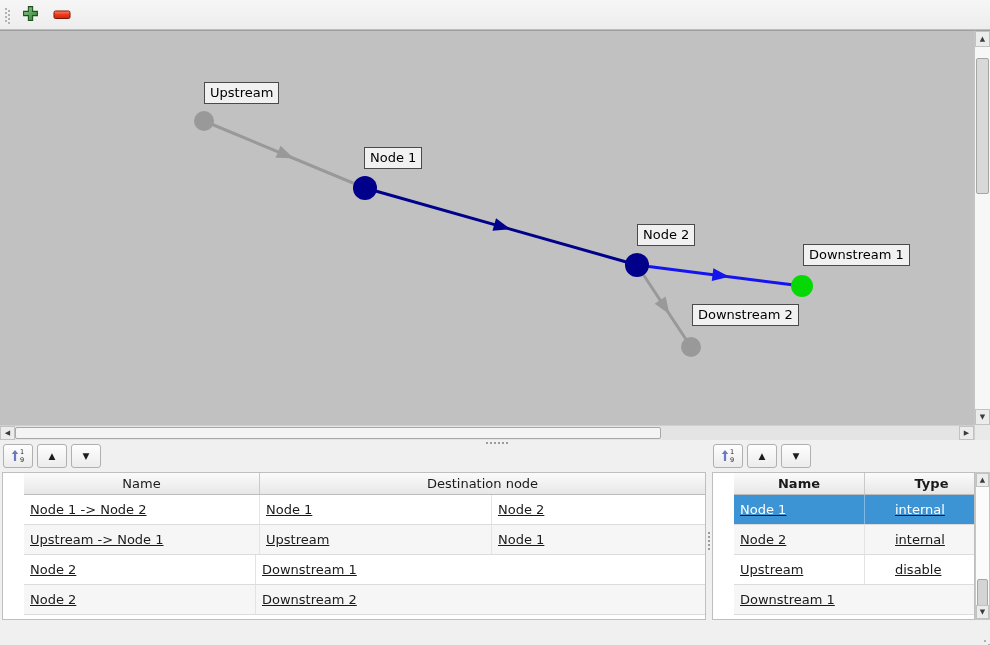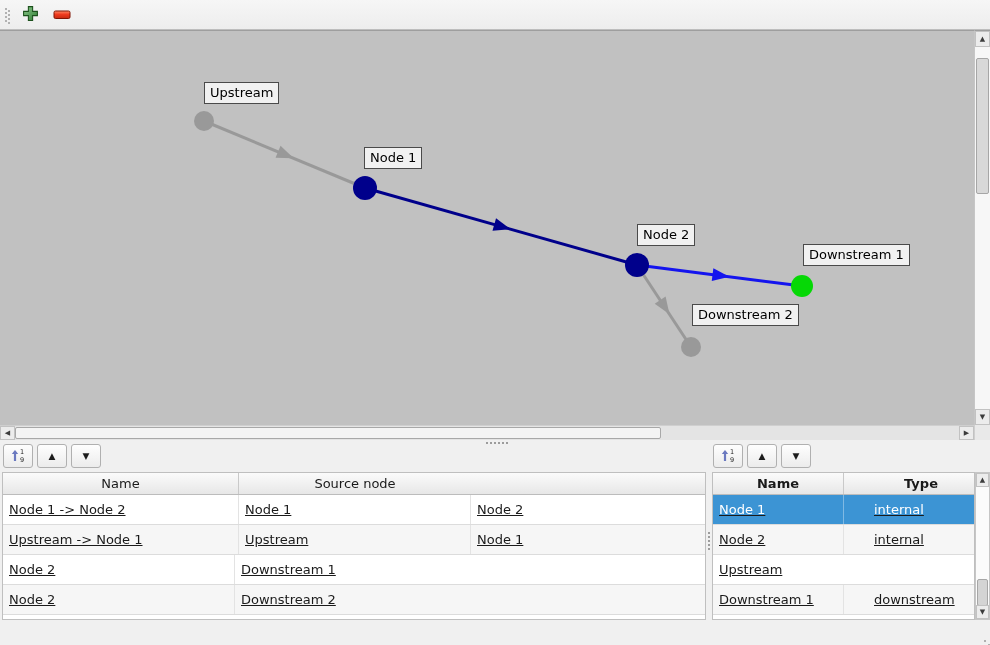--- a/index.html
+++ b/index.html
@@ -46,21 +46,21 @@
 
   
   .panel-toolbar { position:absolute; top:444px; display:flex; gap:4px; }
   .panel-toolbar.left { left:3px; }
   .panel-toolbar.right { left:713px; }
   .p-btn { width:30px; height:24px; border:1px solid #b0b0b0; border-radius:3px;
     background:linear-gradient(#fefefe,#ececec); display:flex; align-items:center; justify-content:center;
     font-size:9px; color:#1c1c1c; cursor:pointer; }
 
   
-  .tbl { position:absolute; top:472px; height:148px; background:#fff; border:1px solid #bfbfbf; overflow:hidden; }
+  .tbl { position:absolute; top:472px; height:148px; background:#fff; border:1px solid #bfbfbf; overflow:hidden;padding-left:21px; }
   .tbl.edges { left:2px; width:704px; }
   .tbl.nodes { left:712px; width:263px; }
   .thead { display:flex; height:22px; background:linear-gradient(#fbfbfb,#e7e7e7); border-bottom:1px solid #bcbcbc; }
   .hcell { display:flex; align-items:center; justify-content:center; border-right:1px solid #c9c9c9; font-size:13px; }
   .hcell:last-child { border-right:none; }
   .tbl.nodes .hcell { font-weight:bold; }
   .trow { display:flex; height:30px; border-bottom:1px solid #dcdcdc; background:#fff; cursor:default;text-decoration:underline; }
   .trow.alt { background:#f6f6f6; }
   .tcell { display:flex; align-items:center; padding-left:6px; font-size:13px; border-right:1px solid #e3e3e3; overflow:hidden; white-space:nowrap; }
   .tcell:last-child { border-right:none; }
@@ -199,21 +199,21 @@
         <span>▲</span>
       </div>
     <div class="p-btn">
         <span>▼</span>
       </div>
   </div>
 
   <div class="tbl edges">
     <div class="thead">
       <div class="hcell c0">Name</div>
-      <div class="hcell c1">Source node</div>
+      <div class="hcell c2">Destination node</div>
     </div>
     <div class="trow">
       <div class="tcell c0">Node 1 -&gt; Node 2</div>
       <div class="tcell c1">Node 1</div>
       <div class="tcell c2">Node 2</div>
     </div>
     <div class="trow alt">
       <div class="tcell c0">Upstream -&gt; Node 1</div>
       <div class="tcell c1">Upstream</div>
       <div class="tcell c2">Node 1</div>
@@ -236,24 +236,24 @@
     <div class="trow selected">
       <div class="tcell c0">Node 1</div>
       <div class="tcell c1">internal</div>
     </div>
     <div class="trow alt">
       <div class="tcell c0">Node 2</div>
       <div class="tcell c1">internal</div>
     </div>
     <div class="trow">
       <div class="tcell c0">Upstream</div>
+      <div class="tcell c1">disable</div>
     </div>
     <div class="trow alt">
       <div class="tcell c0">Downstream 1</div>
-      <div class="tcell c1">downstream</div>
     </div>
   </div>
 
   <div class="tscroll">
     <div class="sb-btn up">
         <span>▲</span>
       </div>
     <div class="thumb"></div>
     <div class="sb-btn down">
         <span>▼</span>

